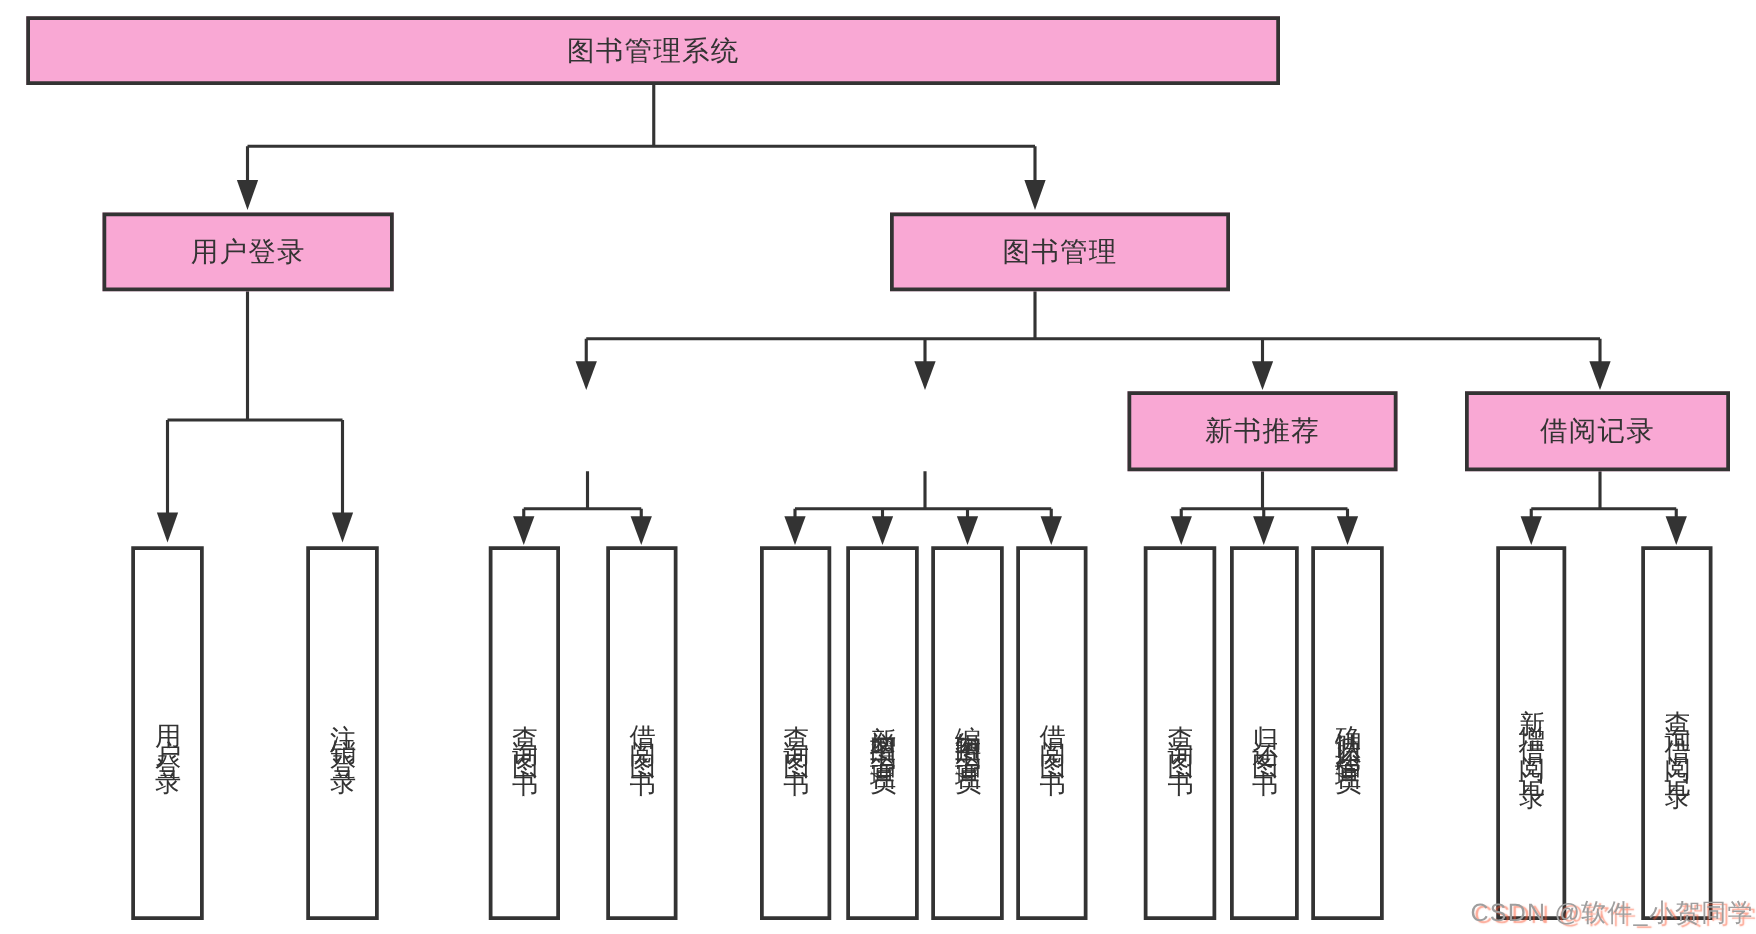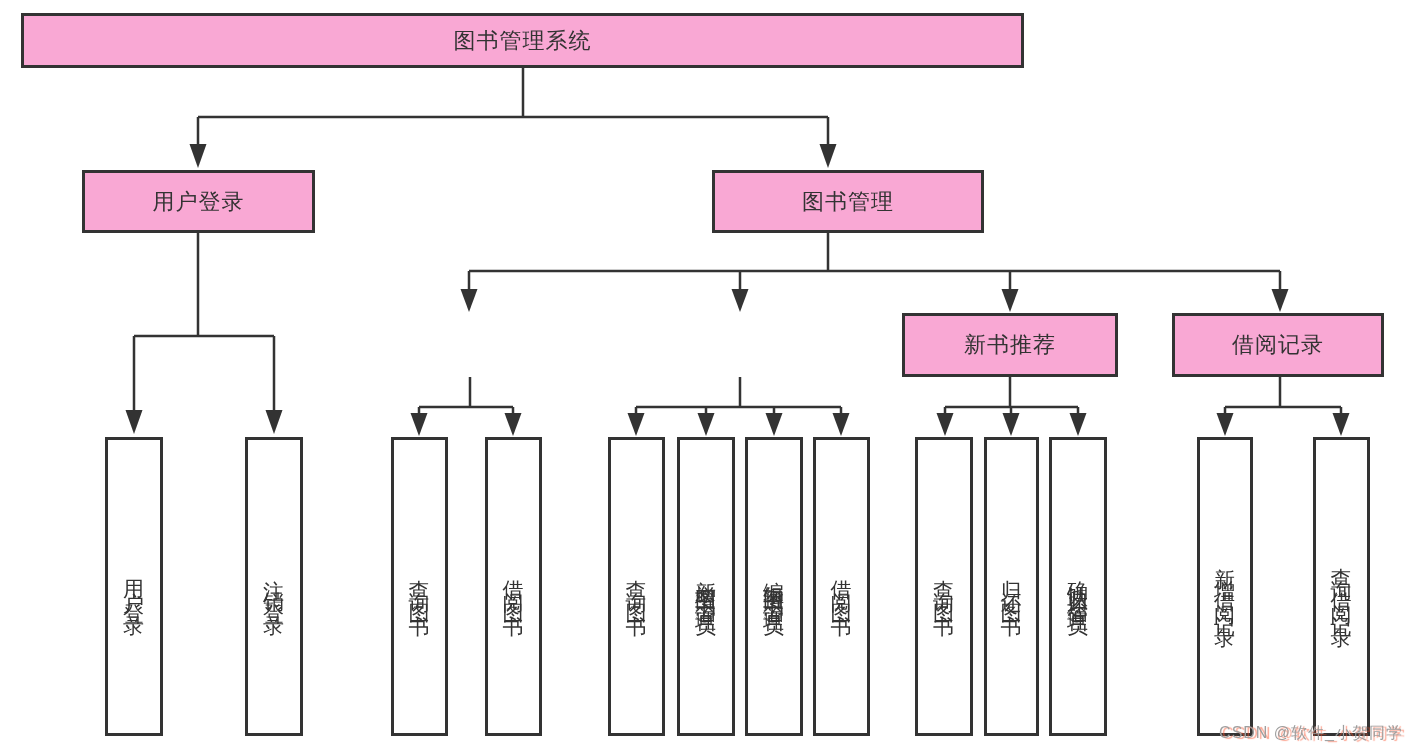--- a/index.html
+++ b/index.html
@@ -39,21 +39,21 @@
   #leaf-5  { left:677px;  width:58px; }
   #leaf-6  { left:745px;  width:58px; }
   #leaf-7  { left:813px;  width:57px; }
   #leaf-8  { left:915px;  width:58px; }
   #leaf-9  { left:984px;  width:55px; }
   #leaf-10 { left:1049px; width:58px; }
   #leaf-11 { left:1197px; width:56px; }
   #leaf-12 { left:1313px; width:57px; }
   #watermark {
     position:absolute; right:2px; bottom:3px; z-index:5;
-    font-size:16px; color:#9e9e9e;
+    font-size:20px; color:#9e9e9e;
     text-shadow:3px 1px 1px rgba(252,85,49,0.55);
     letter-spacing:1px;
     text-align:right;
   }
 </style>
 </head>
 <body>
 
 <div id="stage">
 

